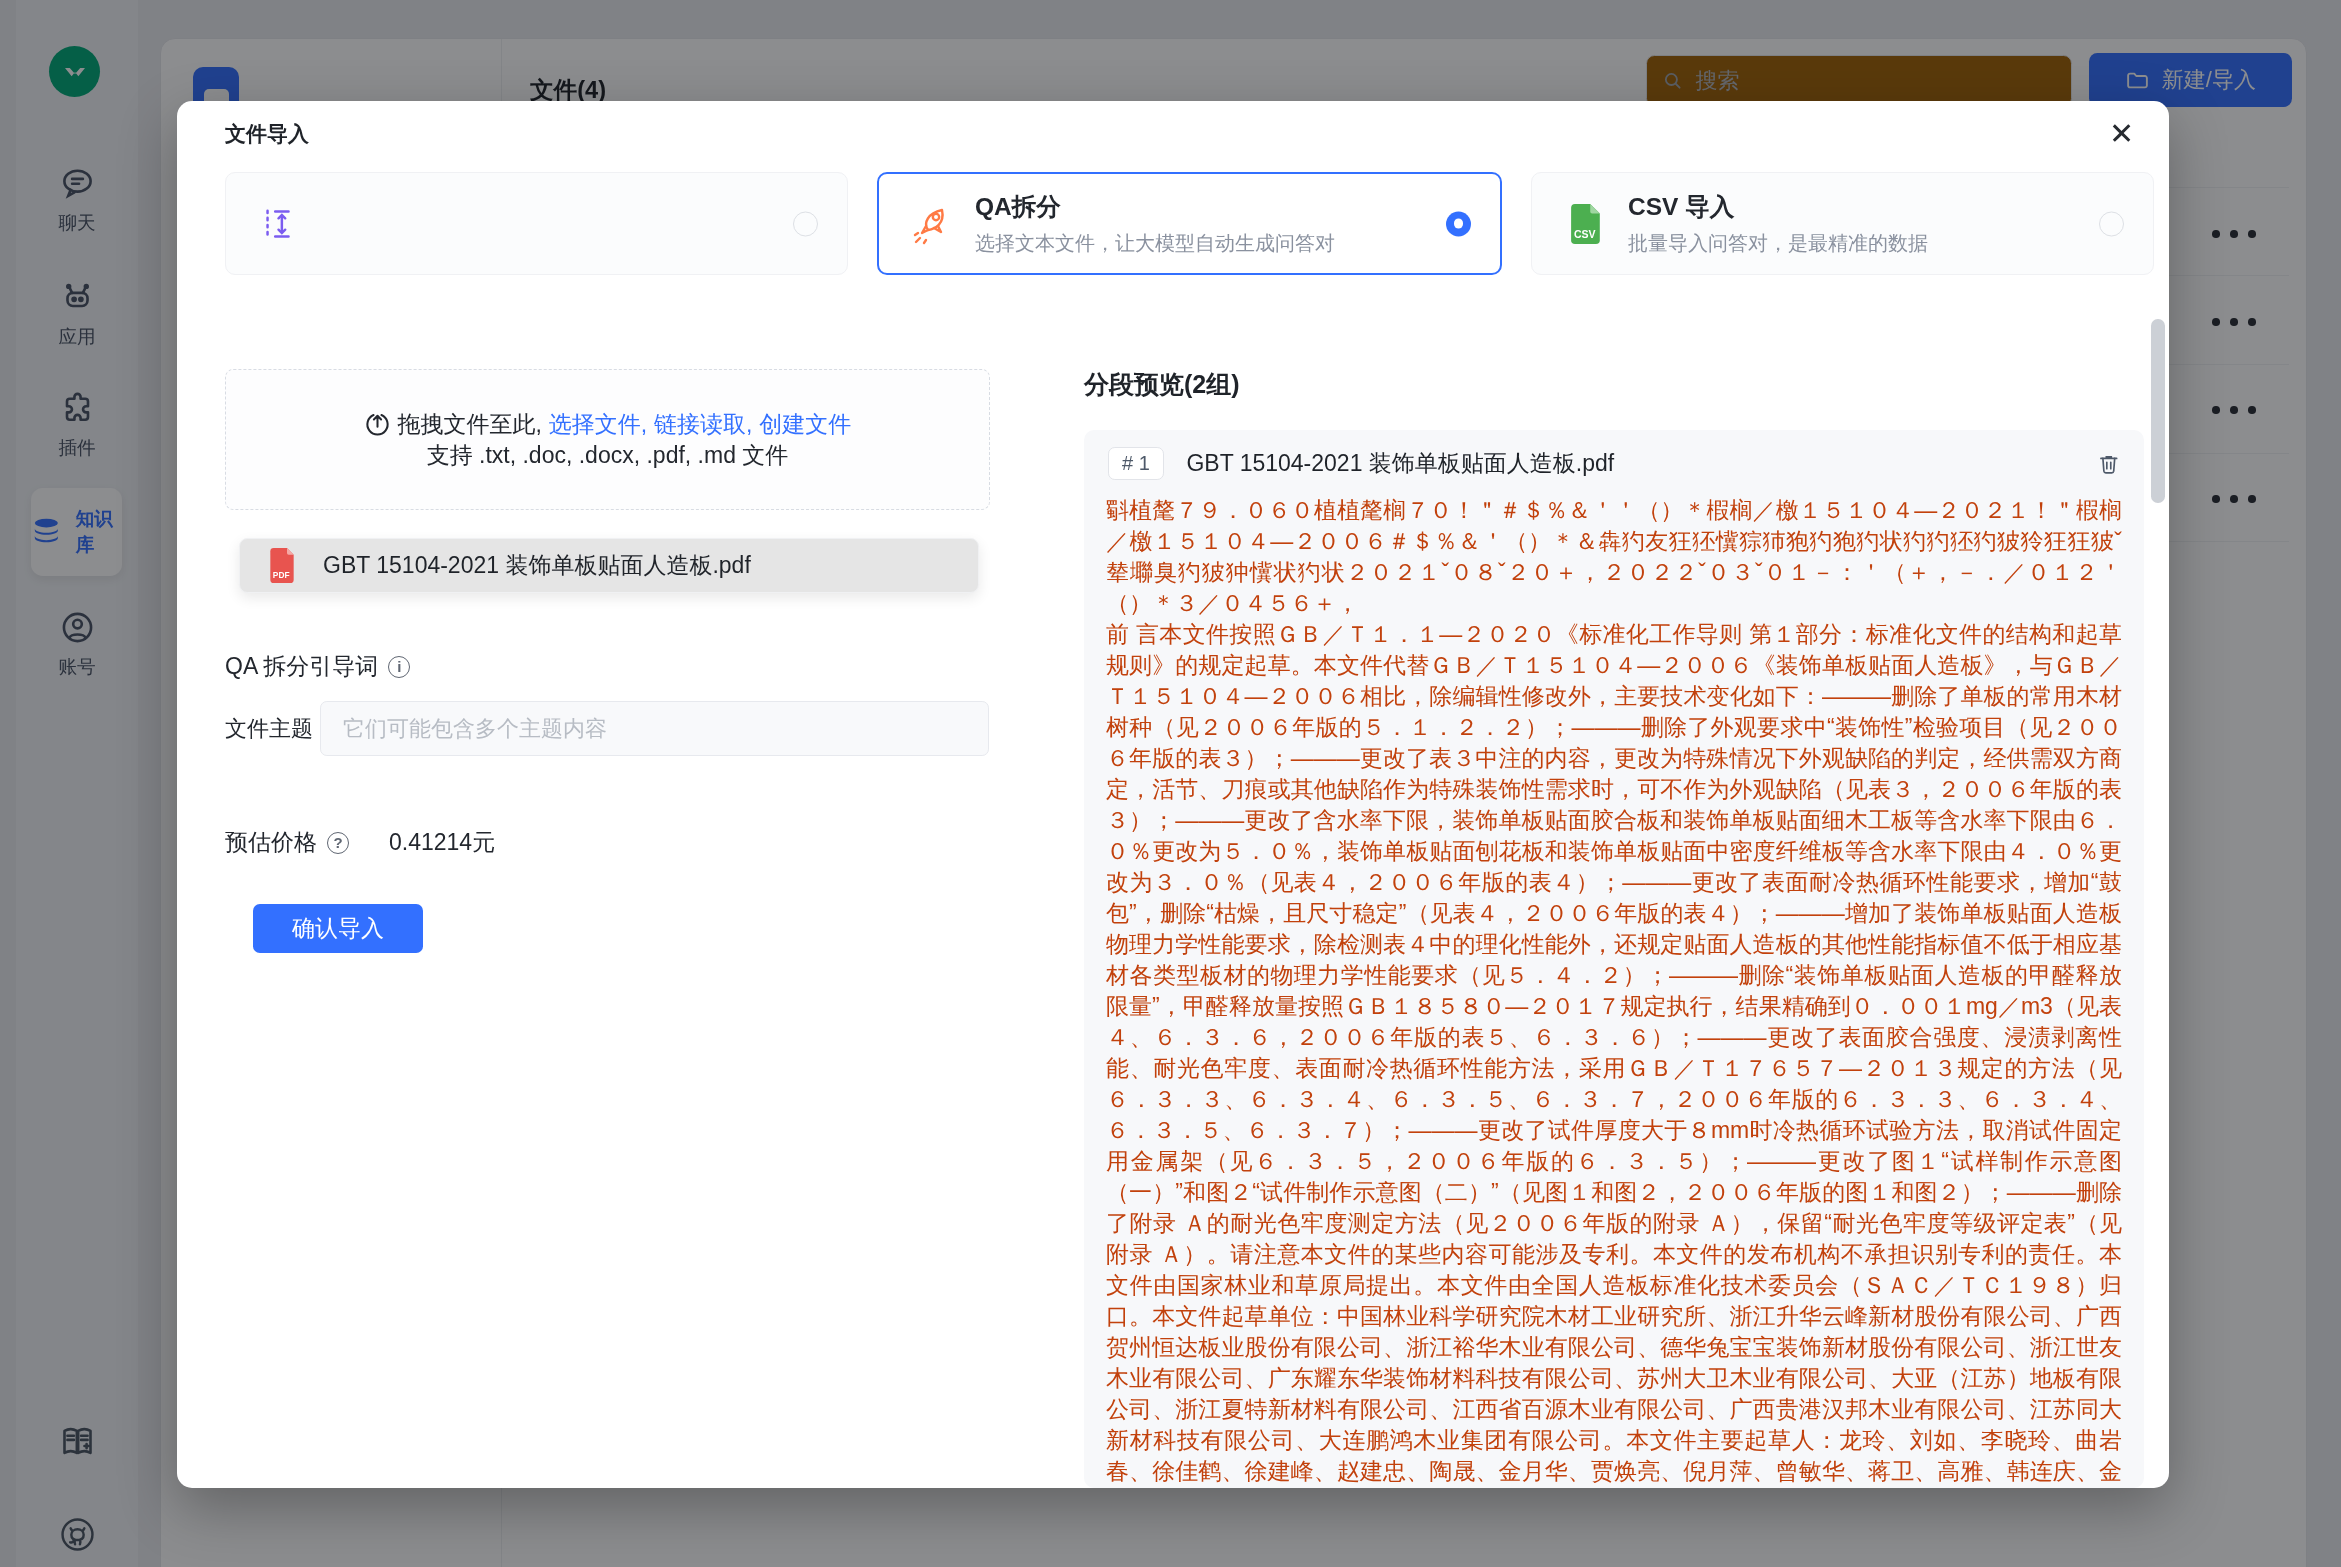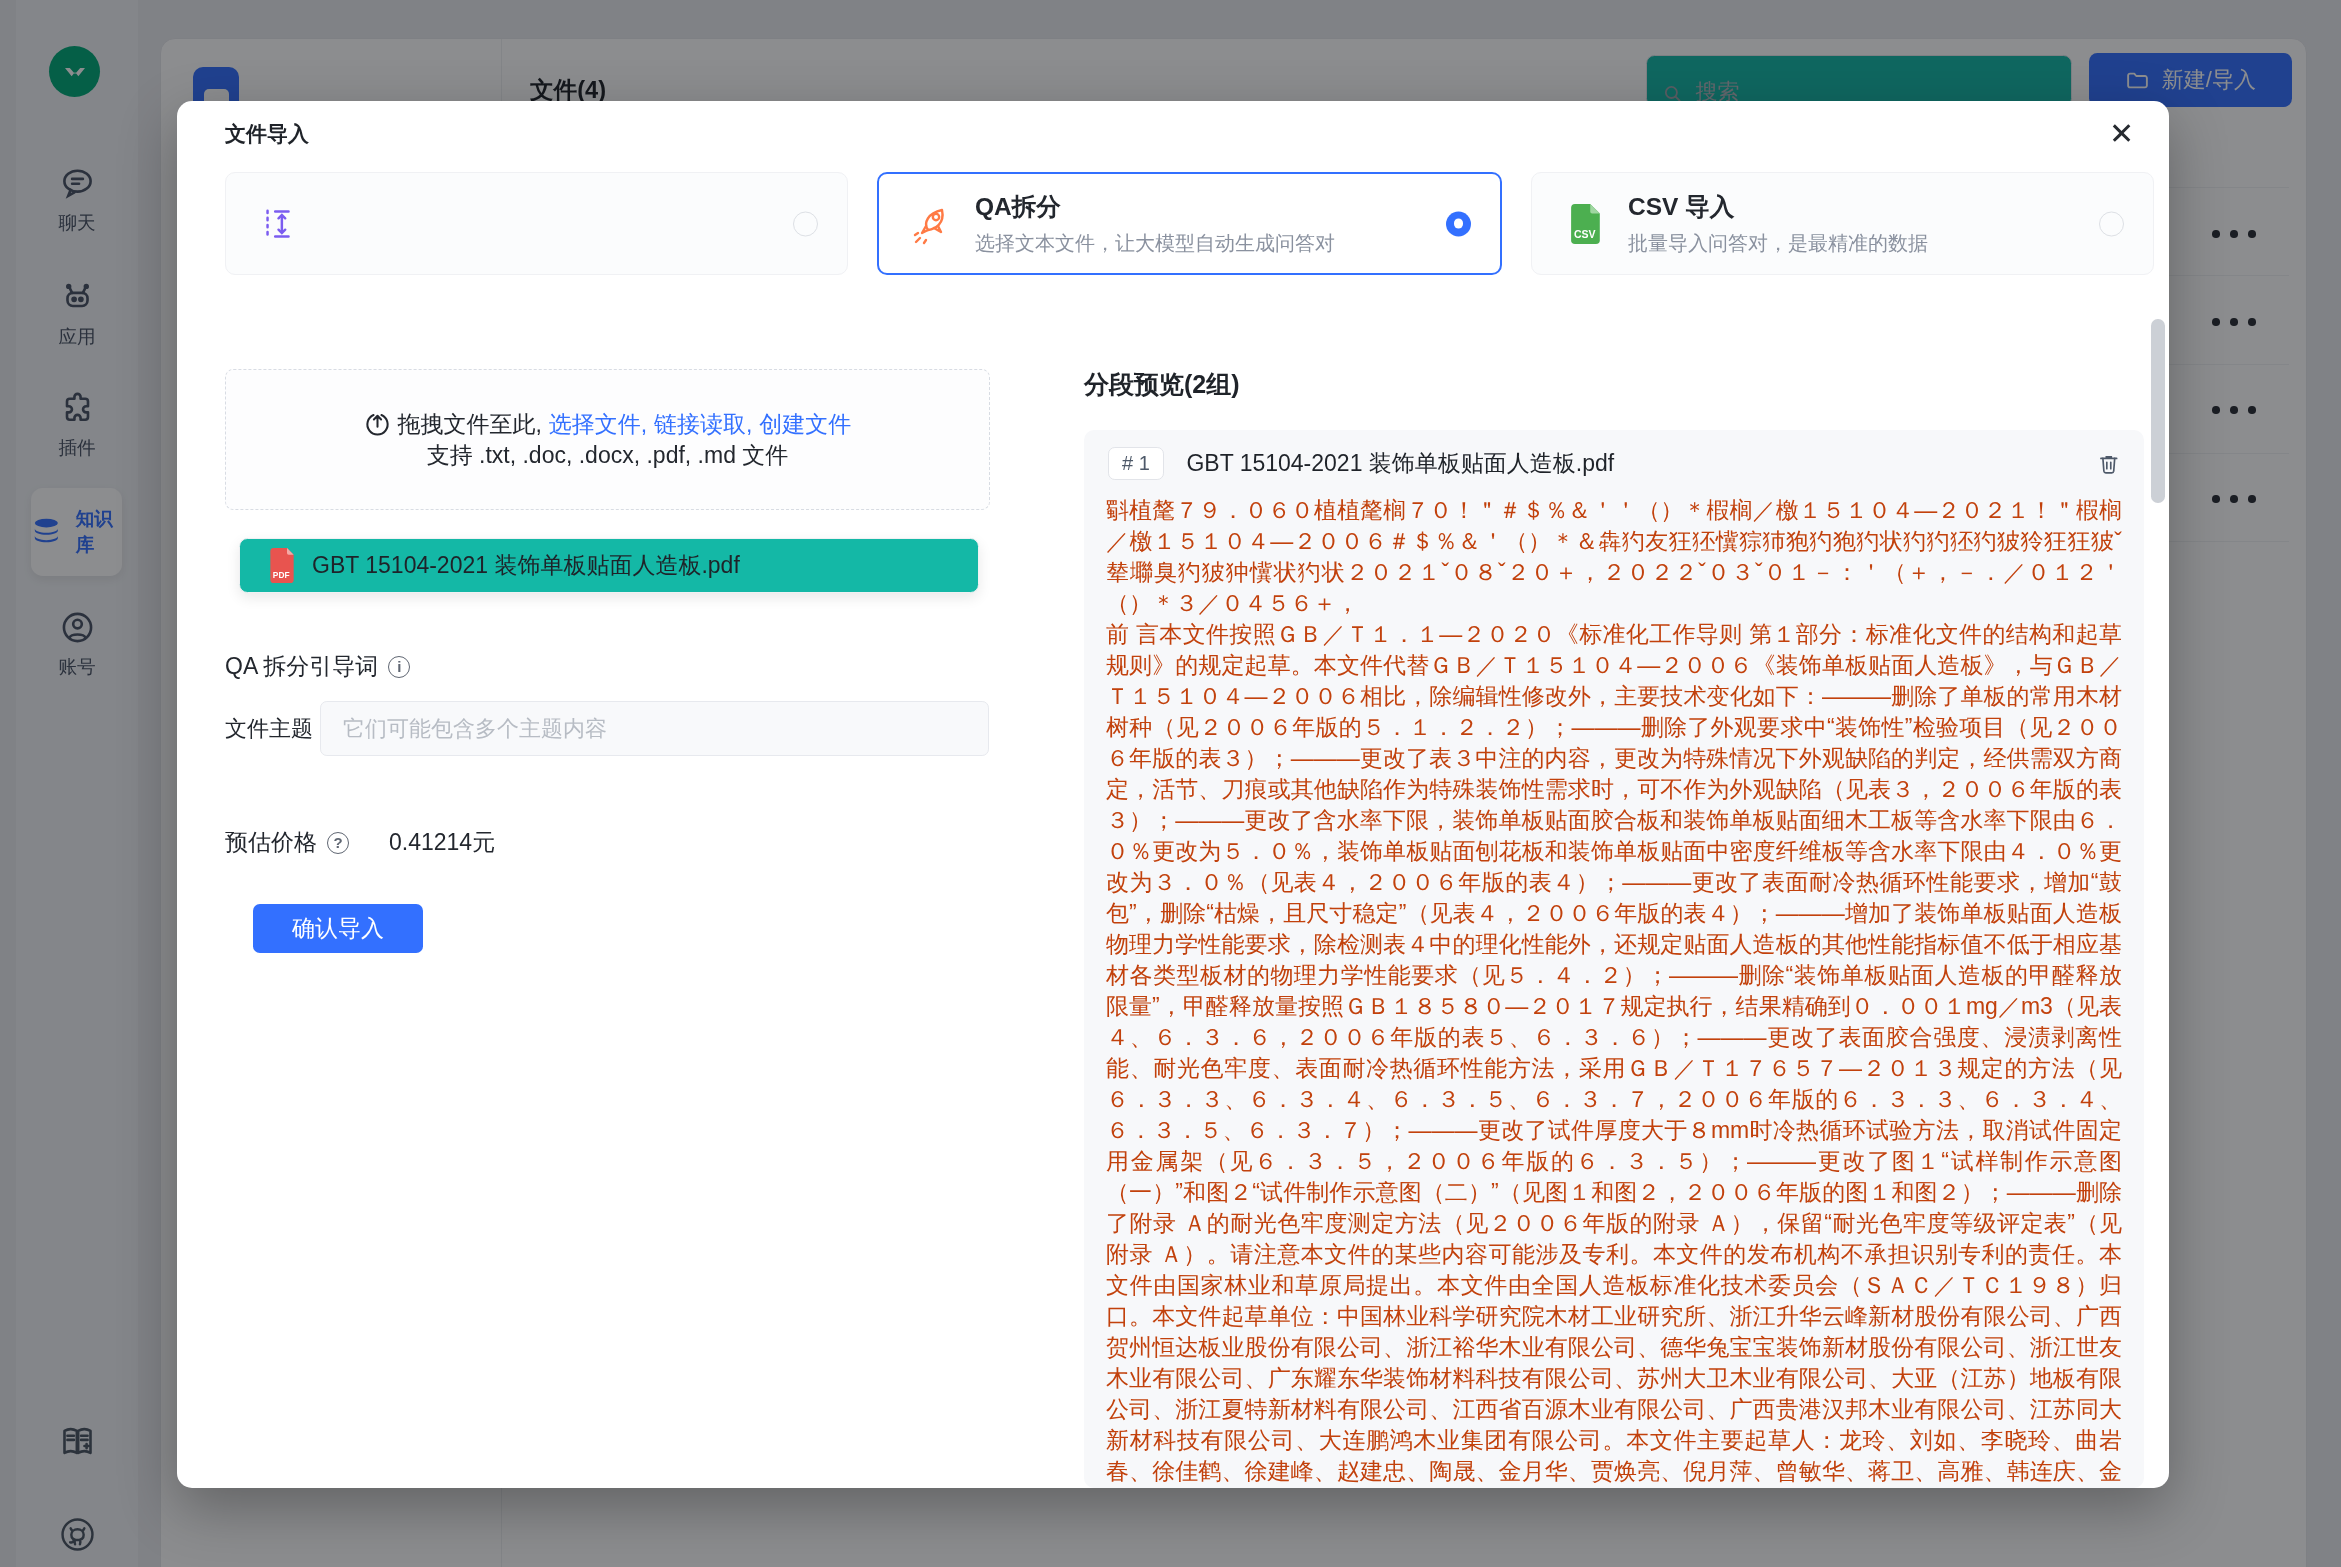--- a/index.html
+++ b/index.html
@@ -19,21 +19,21 @@
 
   
   .content{position:absolute;left:160px;top:38px;width:2145px;height:1544px;background:#fff;
            border:0.8px solid #e5e6eb;border-radius:15px;}
   .dataset-icon{position:absolute;left:32px;top:28px;width:46px;height:46px;border-radius:10px;background:#3370ff;
            display:flex;align-items:flex-end;justify-content:center;overflow:hidden;}
   .dataset-icon .inner{width:25px;height:18.6px;background:#fff;border-radius:5px 5px 0 0;margin-bottom:5px;}
   .divider-v{position:absolute;left:340px;top:0;width:0.8px;height:100%;background:#eef0f2;}
   .tab-label{position:absolute;left:369px;top:35px;font-size:23.6px;font-weight:700;color:#1f2329;}
   .search-box{position:absolute;left:1485px;top:16px;width:426px;height:52px;border:0.8px solid #e5e6eb;border-radius:8.4px;
-           background:#14b8a6;display:flex;align-items:flex-end;padding:0 15px;box-sizing:border-box;gap:10px;}
+           background:#a16207;display:flex;align-items:center;padding:12px 15px;box-sizing:border-box;gap:10px;}
   .search-box input{border:none;outline:none;background:transparent;font-size:22px;width:100%;
            font-family:inherit;color:#23272e;}
   .search-box input::placeholder{color:#b4b8bf;}
   .create-btn{position:absolute;left:1928px;top:14.3px;width:203px;height:54px;background:#3370ff;border-radius:8.4px;
            display:flex;align-items:center;justify-content:center;gap:11.8px;color:#fff;font-size:22px;cursor:pointer;border:none;}
   .row-sep{position:absolute;left:340px;width:1788px;height:0.8px;background:#f0f1f3;}
   .row-dots{position:absolute;left:2051px;width:44px;height:8.4px;display:flex;justify-content:space-between;cursor:pointer;}
   .row-dots i{width:7.6px;height:7.6px;border-radius:50%;background:#2a2e35;}
 
   
@@ -56,22 +56,22 @@
   .radio.on{border:none;background:#3370ff;display:flex;align-items:center;justify-content:center;}
   .radio.on::after{content:"";width:9.3px;height:9.3px;border-radius:50%;background:#fff;}
 
   
   .dropzone{position:absolute;left:48px;top:268px;width:765px;height:141px;border:1.7px dashed #d8dce3;border-radius:8.4px;
          background:#fdfdfe;display:flex;flex-direction:column;align-items:center;justify-content:center;gap:0;
          box-sizing:border-box;cursor:pointer;}
   .dz-line1{font-size:23px;color:#23272e;display:flex;align-items:center;gap:6.8px;}
   .dz-line1 .link{color:#3370ff;cursor:pointer;}
   .dz-line2{font-size:23px;color:#23272e;}
-  .file-item{position:absolute;left:62px;top:437px;width:740px;height:55px;background:#14b8a6;border:0.8px solid #f0f1f3;
-         border-radius:8.4px;box-shadow:0 5px 13.5px rgba(0,0,0,.09);display:flex;align-items:center;gap:15px;
+  .file-item{position:absolute;left:62px;top:437px;width:740px;height:55px;background:#e5e5e5;border:0.8px solid #f0f1f3;
+         border-radius:8.4px;box-shadow:0 5px 13.5px rgba(0,0,0,.09);display:flex;align-items:center;gap:26px;
          padding-left:27px;box-sizing:border-box;cursor:pointer;}
   .file-name{font-size:23px;color:#1f2329;}
   .qa-label{position:absolute;left:48px;top:550px;display:flex;align-items:center;gap:10px;font-size:23px;color:#23272e;}
   .circle-glyph{width:22px;height:22px;border-radius:50%;border:1.7px solid #5f6672;color:#5f6672;font-size:15px;
          display:flex;align-items:center;justify-content:center;box-sizing:border-box;font-weight:600;}
   .topic-label{position:absolute;left:48px;top:613px;font-size:22px;color:#23272e;}
   .topic-input{position:absolute;left:143px;top:600px;width:669px;height:55px;background:#f8f9fb;border:0.8px solid #e7e9ee;
          border-radius:6.8px;padding:0 22px;box-sizing:border-box;font-size:22px;font-family:inherit;color:#23272e;outline:none;}
   .topic-input::placeholder{color:#b7bcc4;}
   .price-row{position:absolute;left:48px;top:726px;display:flex;align-items:center;gap:10px;font-size:23px;color:#23272e;}

